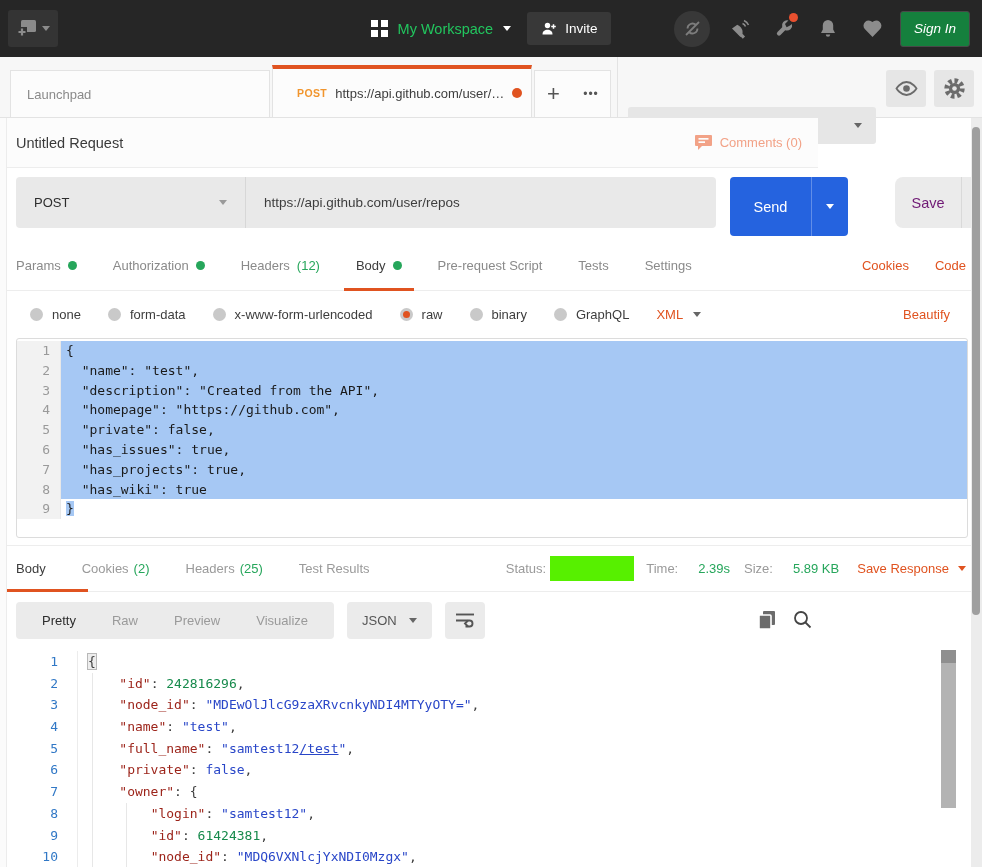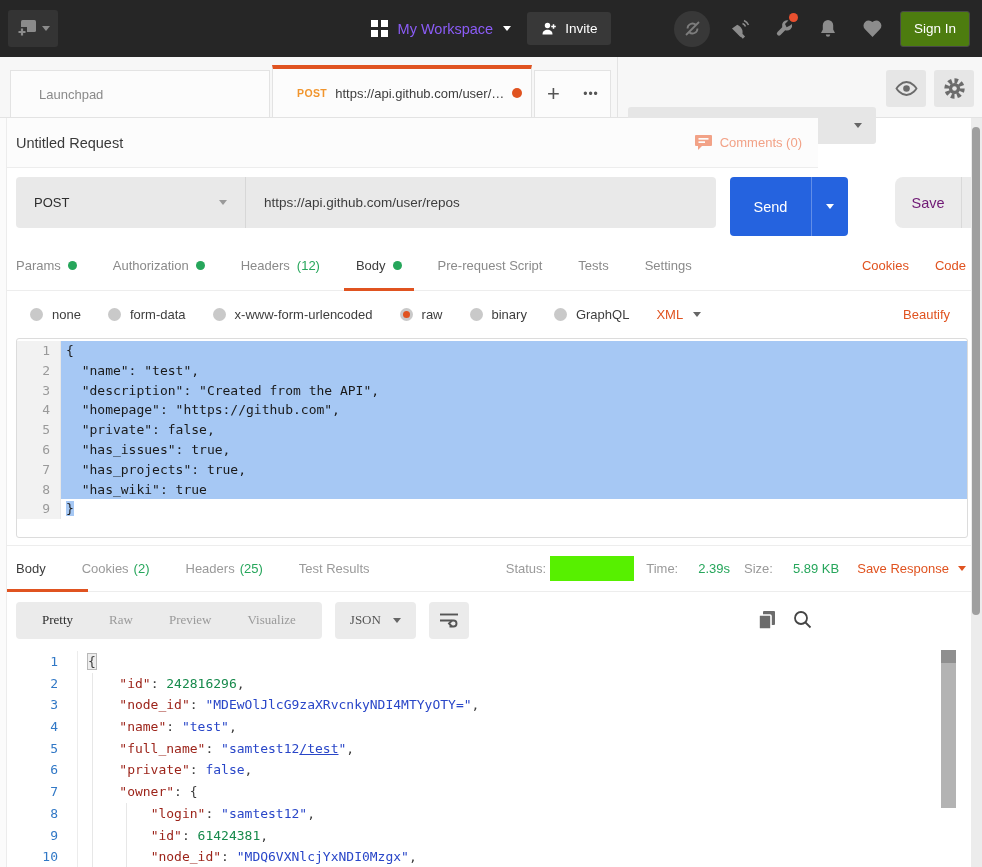--- a/index.html
+++ b/index.html
@@ -7,31 +7,31 @@
   body { position:relative; font-family:"Liberation Sans",sans-serif; background:#fff; overflow:hidden; color:#3d3d3d; }
   .caret { width:0; height:0; border-left:4px solid transparent; border-right:4px solid transparent; border-top:5px solid #cfcfcf; display:inline-block; }
   .caret.dark { border-top-color:#666; }
   .caret.orange { border-top-color:#E05320; }
   .caret.white { border-top-color:#fff; }
 
   
   .topbar { position:absolute; left:0; top:0; width:982px; height:57px; background:#262626; }
   .new-btn { position:absolute; left:8px; top:10px; width:50px; height:37px; background:#343434; border:none; border-radius:3px; display:flex; align-items:center; justify-content:center; gap:5px; cursor:pointer; }
   .tb-center { position:absolute; left:0; right:0; top:0; height:57px; display:flex; align-items:center; justify-content:center; gap:16px; }
-  .workspace-btn { display:flex; align-items:center; gap:10px; color:#8b5cf6; font-size:14.5px; cursor:pointer; }
+  .workspace-btn { display:flex; align-items:center; gap:10px; color:#22c55e; font-size:14.5px; cursor:pointer; }
   .invite-btn { background:#383838; border-radius:3px; height:33px; padding:0 14px; display:flex; align-items:center; gap:8px; color:#fff; font-size:13.5px; border:none; cursor:pointer; }
   .tb-right { position:absolute; right:12px; top:0; height:57px; display:flex; align-items:center; }
   .tb-icon { width:28px; height:28px; display:flex; align-items:center; justify-content:center; margin-left:16px; cursor:pointer; position:relative; }
   .sync-circle { width:36px; height:36px; border-radius:50%; background:#383838; display:flex; align-items:center; justify-content:center; margin-left:0; }
   .notif-dot { position:absolute; top:-2px; right:0px; width:9px; height:9px; border-radius:50%; background:#E8502F; }
-  .signin-btn { margin-left:14px; width:70px; height:36px; background:#4d7c0f; border:1px solid #484848; border-radius:3px; color:#fff; font-size:13.5px; cursor:pointer; }
+  .signin-btn { margin-left:14px; width:70px; height:36px; background:#15803d; border:1px solid #484848; border-radius:3px; color:#fff; font-size:13.5px; cursor:pointer;font-style:italic; }
 
   
   .tabstrip { position:absolute; top:57px; left:0; width:982px; height:61px; background:#f7f7f7; border-bottom:1px solid #e3e3e3; }
-  .tab-launchpad { position:absolute; left:10px; top:13px; width:260px; height:48px; background:#fcfcfc; border:1px solid #e3e3e3; color:#8a8a8a; font-size:13px; display:flex; align-items:center; padding-left:28px; cursor:pointer; }
+  .tab-launchpad { position:absolute; left:10px; top:13px; width:260px; height:48px; background:#fcfcfc; border:1px solid #e3e3e3; color:#8a8a8a; font-size:13px; display:flex; align-items:center; padding-left:16px; cursor:pointer; }
   .tab-active { position:absolute; left:272px; top:8px; width:260px; height:53px; background:#fcfcfc; border:1px solid #e3e3e3; border-top:4px solid #E05320; display:flex; align-items:center; gap:8px; padding-left:24px; font-size:13px; color:#3d3d3d; cursor:pointer; }
   .tab-active .method { color:#F1952D; font-weight:700; font-size:10.5px; letter-spacing:.4px; }
   .unsaved-dot { width:10px; height:10px; border-radius:50%; background:#E05320; flex-shrink:0; }
   .tab-btn { position:absolute; top:13px; height:48px; background:#fcfcfc; border:1px solid #e3e3e3; color:#555; display:flex; align-items:center; justify-content:center; cursor:pointer; }
   .tab-plus { left:534px; width:39px; font-size:22px; font-weight:300; }
   .tab-more { left:572px; width:39px; font-size:12px; letter-spacing:1px; border-left:none; }
   .env-divider { position:absolute; left:617px; top:0; width:1px; height:61px; background:#e3e3e3; }
   .env-select { position:absolute; left:628px; top:13px; width:248px; height:37px; background:#e6e6e6; border-radius:3px; display:flex; align-items:center; padding:0 14px; font-size:13px; color:#3d3d3d; cursor:pointer;margin-top:37px; }
   .env-select .caret { margin-left:auto; }
   .sq-btn { position:absolute; top:13px; width:40px; height:37px; background:#e6e6e6; border:none; border-radius:3px; display:flex; align-items:center; justify-content:center; cursor:pointer; }
@@ -87,21 +87,21 @@
   .resp-tab { height:100%; display:flex; align-items:center; gap:5px; position:relative; cursor:pointer; }
   .resp-tab.active { color:#3d3d3d; }
   .resp-tab.active::after { content:''; position:absolute; left:-16px; width:88px; bottom:-1px; height:3px; background:#E05320; }
   .resp-meta-right { margin-left:auto; display:flex; align-items:center; }
   .status-box { width:84px; height:25px; background:#57F000; margin:0 12px 0 4px; }
   .meta-val { color:#26A65B; margin-left:20px; }
   .meta-label { margin-left:14px; }
   .save-resp { margin-left:18px; color:#E05320; display:flex; align-items:center; gap:9px; cursor:pointer; }
 
   
-  .resp-toolbar { position:absolute; top:592px; left:0; width:850px; height:56px; display:flex; align-items:center; padding:0 16px; background:#fff;font-family:Liberation Serif, serif; }
+  .resp-toolbar { position:absolute; top:592px; left:0; width:850px; height:56px; display:flex; align-items:center; padding:0 16px; background:#fff; }
   .seg { display:flex; background:#ebebeb; border-radius:4px; height:37px; align-items:center; padding:0 8px; }
   .seg-item { padding:0 18px; font-size:13px; color:#9a9a9a; height:100%; display:flex; align-items:center; cursor:pointer; }
   .seg-item.active { color:#2d2d2d; }
   .json-select { margin-left:13px; background:#ebebeb; border-radius:4px; height:37px; display:flex; align-items:center; gap:12px; padding:0 15px; font-size:13px; color:#555; cursor:pointer; }
   .wrap-btn { margin-left:13px; background:#ebebeb; border:none; border-radius:4px; width:40px; height:37px; display:flex; align-items:center; justify-content:center; cursor:pointer; }
   .toolbar-right { margin-left:auto; display:flex; gap:17px; padding-right:22px; }
   .toolbar-right > span { cursor:pointer; display:flex; }
 
   
   .resp-body { position:absolute; top:648px; left:0; width:982px; height:219px; font-family:"DejaVu Sans Mono",monospace; font-size:13px; background:#fff; overflow:hidden; padding-top:3px; }

